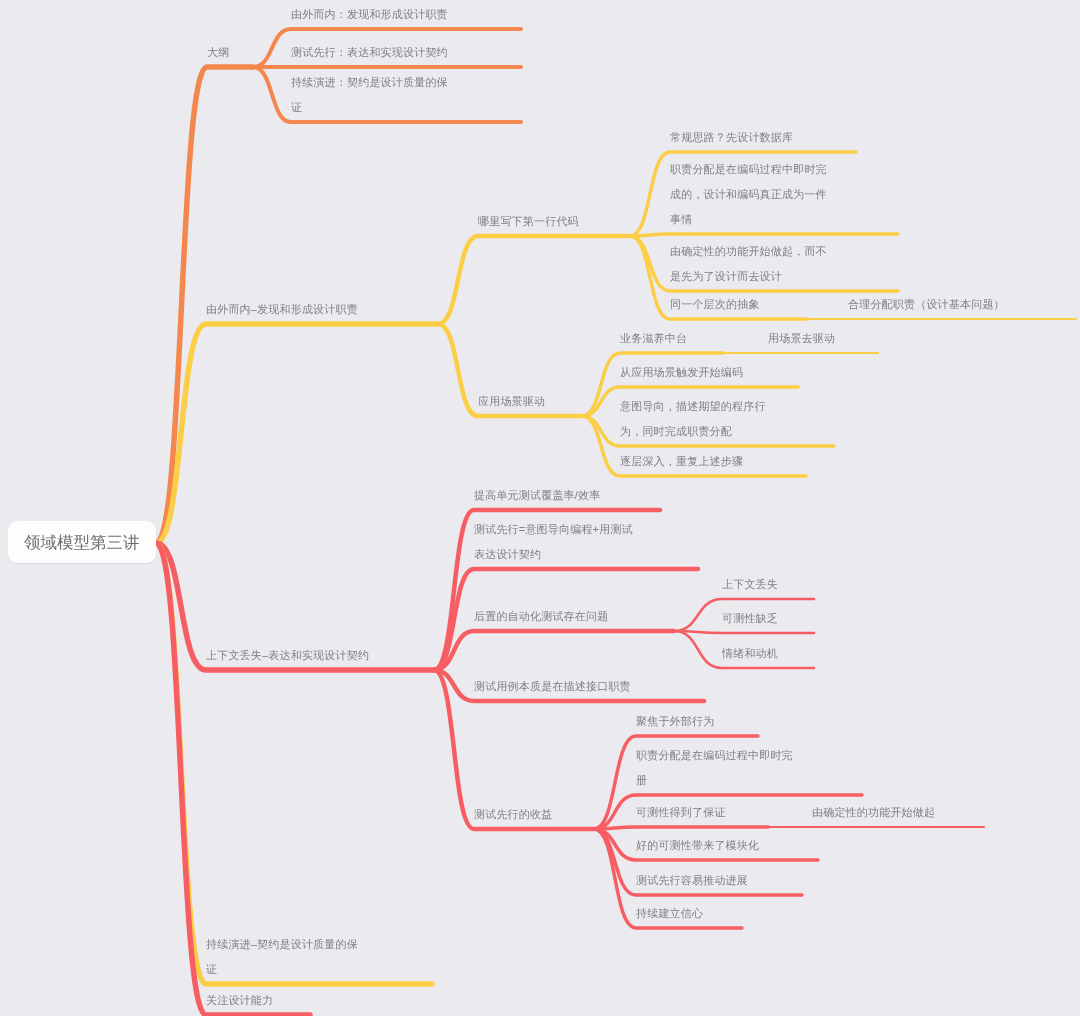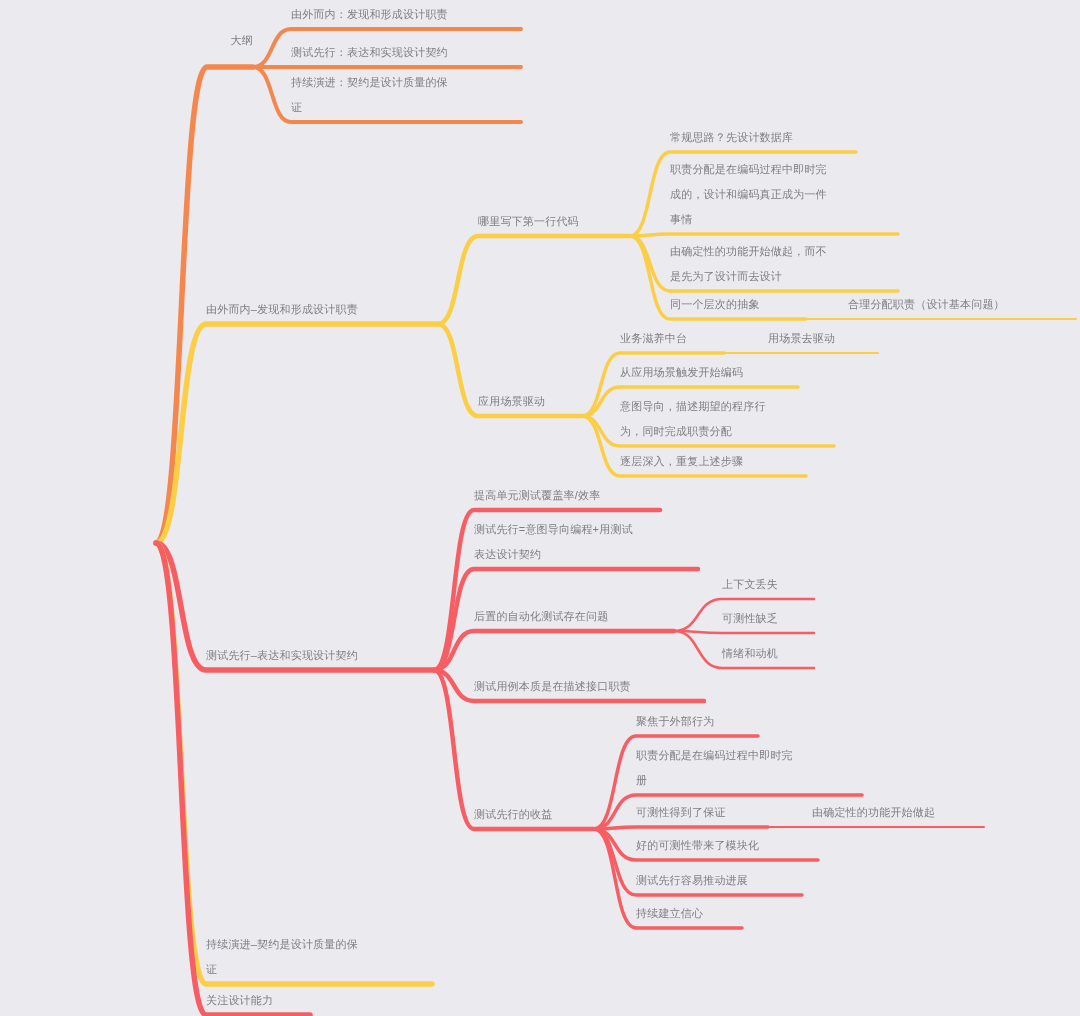--- a/index.html
+++ b/index.html
@@ -79,22 +79,23 @@
       <path d="M 594 829 C 617.1 829, 612.9 736, 636 736 L 758 736" fill="none" stroke="#f65e63" stroke-width="3.5" stroke-linecap="round" stroke-linejoin="round"></path>
       <path d="M 594 829 C 617.1 829, 612.9 795, 636 795 L 862 795" fill="none" stroke="#f65e63" stroke-width="3.5" stroke-linecap="round" stroke-linejoin="round"></path>
       <path d="M 594 829 C 617.1 829, 612.9 827, 636 827 L 768 827" fill="none" stroke="#f65e63" stroke-width="3.5" stroke-linecap="round" stroke-linejoin="round"></path>
       <path d="M 768 827 C 792.2 827, 787.8 827, 812 827 L 984 827" fill="none" stroke="#f65e63" stroke-width="2" stroke-linecap="round" stroke-linejoin="round"></path>
       <path d="M 594 829 C 617.1 829, 612.9 860, 636 860 L 818 860" fill="none" stroke="#f65e63" stroke-width="3.5" stroke-linecap="round" stroke-linejoin="round"></path>
       <path d="M 594 829 C 617.1 829, 612.9 895, 636 895 L 802 895" fill="none" stroke="#f65e63" stroke-width="3.5" stroke-linecap="round" stroke-linejoin="round"></path>
       <path d="M 594 829 C 617.1 829, 612.9 928, 636 928 L 742 928" fill="none" stroke="#f65e63" stroke-width="3.5" stroke-linecap="round" stroke-linejoin="round"></path>
       <path d="M 156 543 C 183.5 543, 178.5 984, 206 984 L 432 984" fill="none" stroke="#fbce46" stroke-width="5.5" stroke-linecap="round" stroke-linejoin="round"></path>
       <path d="M 156 543 C 183.5 543, 178.5 1015, 206 1015 L 310 1015" fill="none" stroke="#f65e63" stroke-width="5.5" stroke-linecap="round" stroke-linejoin="round"></path>
     </svg>
+  <div class="root-node" style="left: 8px; top: 521px;">领域模型第三讲</div>
   <div id="node-layer">
-      <div class="node-label" style="left: 207px; top: 28px; width: 46px; text-align: right;">大纲</div>
+      <div class="node-label" style="left: 207px; top: 40px; width: 46px;">大纲</div>
       <div class="node-label" style="left: 291px; top: 2px; width: 230px;">由外而内：发现和形成设计职责</div>
       <div class="node-label" style="left: 291px; top: 40px; width: 230px;">测试先行：表达和实现设计契约</div>
       <div class="node-label" style="left: 291px; top: 70px; width: 230px;">持续演进：契约是设计质量的保
 证</div>
       <div class="node-label" style="left: 206px; top: 297px; width: 232px;">由外而内–发现和形成设计职责</div>
       <div class="node-label" style="left: 478px; top: 209px; width: 152px;">哪里写下第一行代码</div>
       <div class="node-label" style="left: 670px; top: 125px; width: 186px;">常规思路？先设计数据库</div>
       <div class="node-label" style="left: 670px; top: 157px; width: 228px;">职责分配是在编码过程中即时完
 成的，设计和编码真正成为一件
 事情</div>
@@ -102,21 +103,21 @@
 是先为了设计而去设计</div>
       <div class="node-label" style="left: 670px; top: 292px; width: 136px;">同一个层次的抽象</div>
       <div class="node-label" style="left: 848px; top: 292px; width: 228px;">合理分配职责（设计基本问题）</div>
       <div class="node-label" style="left: 478px; top: 389px; width: 104px;">应用场景驱动</div>
       <div class="node-label" style="left: 620px; top: 326px; width: 104px;">业务滋养中台</div>
       <div class="node-label" style="left: 768px; top: 326px; width: 110px;">用场景去驱动</div>
       <div class="node-label" style="left: 620px; top: 360px; width: 178px;">从应用场景触发开始编码</div>
       <div class="node-label" style="left: 620px; top: 394px; width: 214px;">意图导向，描述期望的程序行
 为，同时完成职责分配</div>
       <div class="node-label" style="left: 620px; top: 449px; width: 186px;">逐层深入，重复上述步骤</div>
-      <div class="node-label" style="left: 206px; top: 643px; width: 228px;">测试先行–表达和实现设计契约</div>
+      <div class="node-label" style="left: 206px; top: 643px; width: 228px;">上下文丢失–表达和实现设计契约</div>
       <div class="node-label" style="left: 474px; top: 483px; width: 186px;">提高单元测试覆盖率/效率</div>
       <div class="node-label" style="left: 474px; top: 517px; width: 224px;">测试先行=意图导向编程+用测试
 表达设计契约</div>
       <div class="node-label" style="left: 474px; top: 604px; width: 200px;">后置的自动化测试存在问题</div>
       <div class="node-label" style="left: 722px; top: 572px; width: 92px;">上下文丢失</div>
       <div class="node-label" style="left: 722px; top: 606px; width: 92px;">可测性缺乏</div>
       <div class="node-label" style="left: 722px; top: 641px; width: 92px;">情绪和动机</div>
       <div class="node-label" style="left: 474px; top: 674px; width: 230px;">测试用例本质是在描述接口职责</div>
       <div class="node-label" style="left: 474px; top: 802px; width: 120px;">测试先行的收益</div>
       <div class="node-label" style="left: 636px; top: 709px; width: 122px;">聚焦于外部行为</div>

